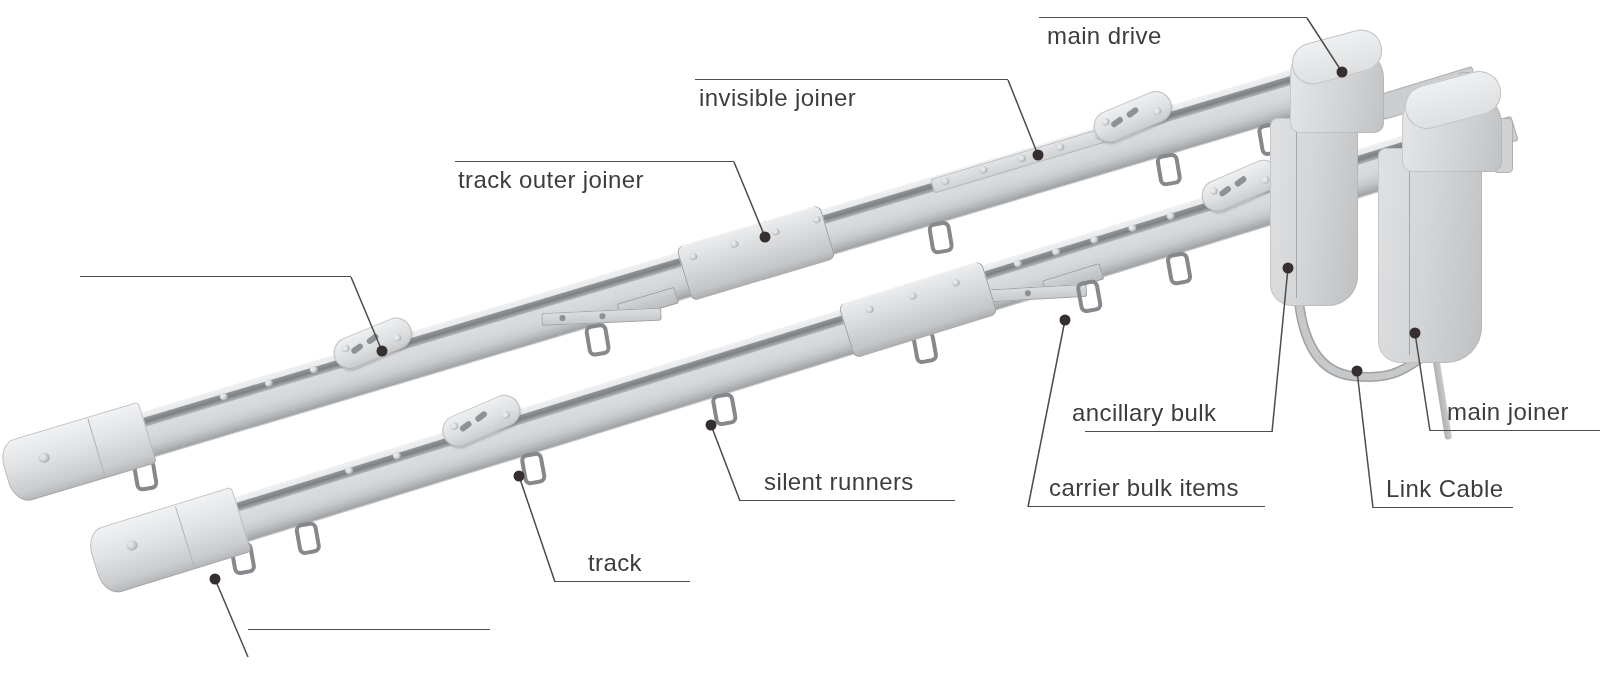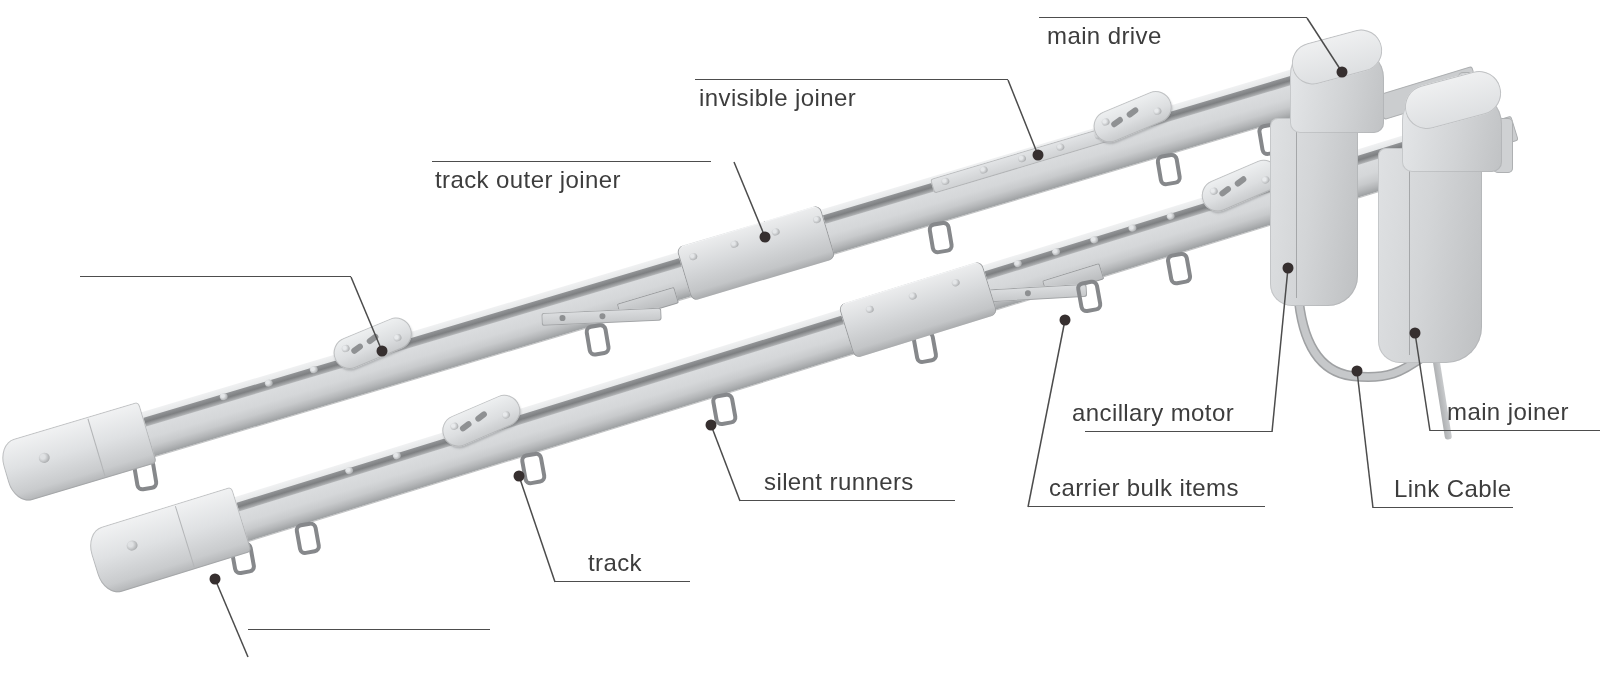--- a/index.html
+++ b/index.html
@@ -241,21 +241,21 @@
   <div class="lbl top" style="left:1039px;top:17px;width:268px">
     <div class="rule"></div>
     <span class="txt" style="padding-left:8px">main drive</span>
   </div>
 
   <div class="lbl top" style="left:695px;top:79px;width:313px">
     <div class="rule"></div>
     <span class="txt" style="padding-left:4px">invisible joiner</span>
   </div>
 
-  <div class="lbl top" style="left:432px;top:161px;width:279px">
+  <div class="lbl top" style="left:455px;top:161px;width:279px">
     <div class="rule"></div>
     <span class="txt" style="padding-left:3px">track outer joiner</span>
   </div>
 
   <div class="lbl top" style="left:80px;top:276px;width:271px">
     <div class="rule"></div>
   </div>
 
   <div class="lbl bottom" style="left:248px;top:625px;width:242px">
     <div class="rule"></div>
@@ -270,26 +270,26 @@
     <span class="txt" style="padding-left:24px">silent runners</span>
     <div class="rule"></div>
   </div>
 
   <div class="lbl bottom" style="left:1028px;top:475px;width:237px">
     <span class="txt" style="padding-left:21px">carrier bulk items</span>
     <div class="rule"></div>
   </div>
 
   <div class="lbl bottom" style="left:1072px;top:400px;width:200px">
-    <span class="txt">ancillary motor</span>
+    <span class="txt">ancillary bulk</span>
     <div class="rule" style="margin-left:13px;width:187px"></div>
   </div>
 
   <div class="lbl bottom" style="left:1373px;top:476px;width:140px">
-    <span class="txt" style="padding-left:21px">Link Cable</span>
+    <span class="txt" style="padding-left:13px">Link Cable</span>
     <div class="rule"></div>
   </div>
 
   <div class="lbl bottom" style="left:1430px;top:399px;width:170px">
     <span class="txt" style="padding-left:17px">main joiner</span>
     <div class="rule"></div>
   </div>
 
 </div>
 

